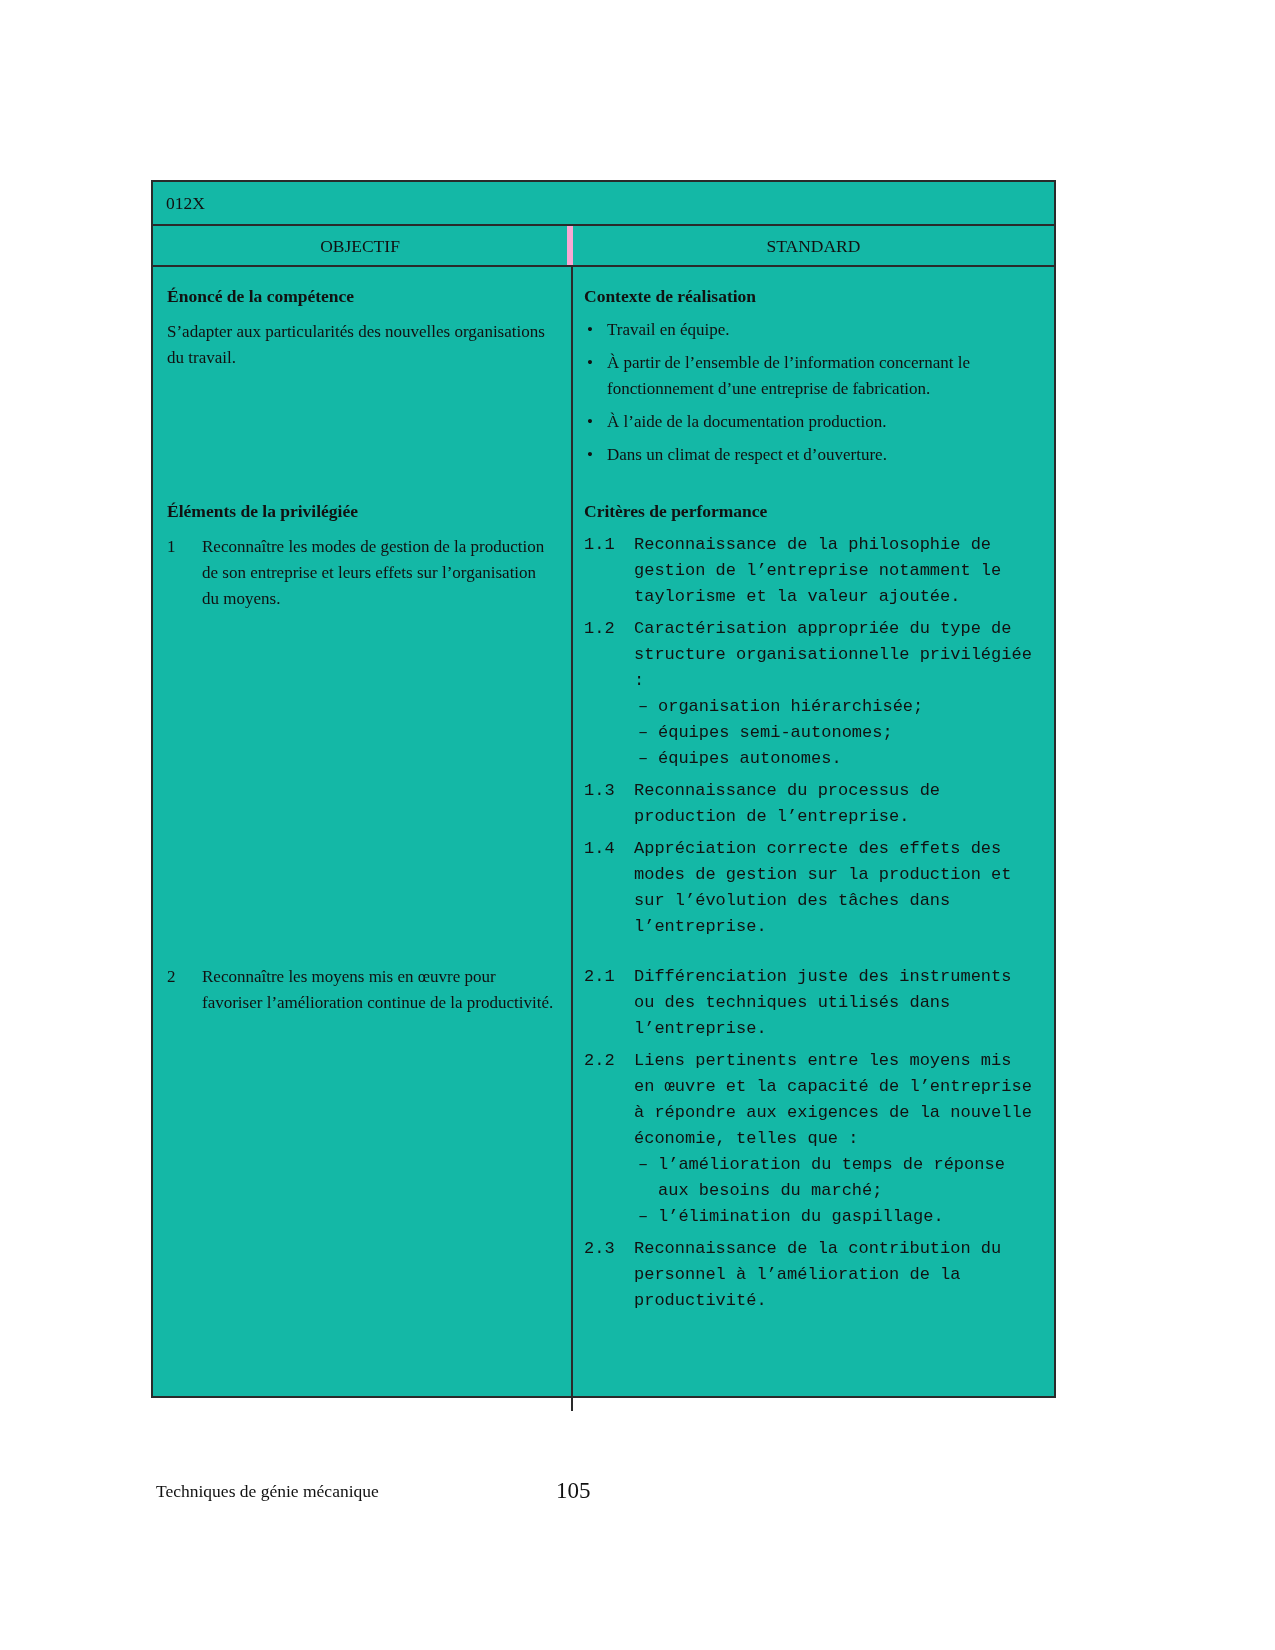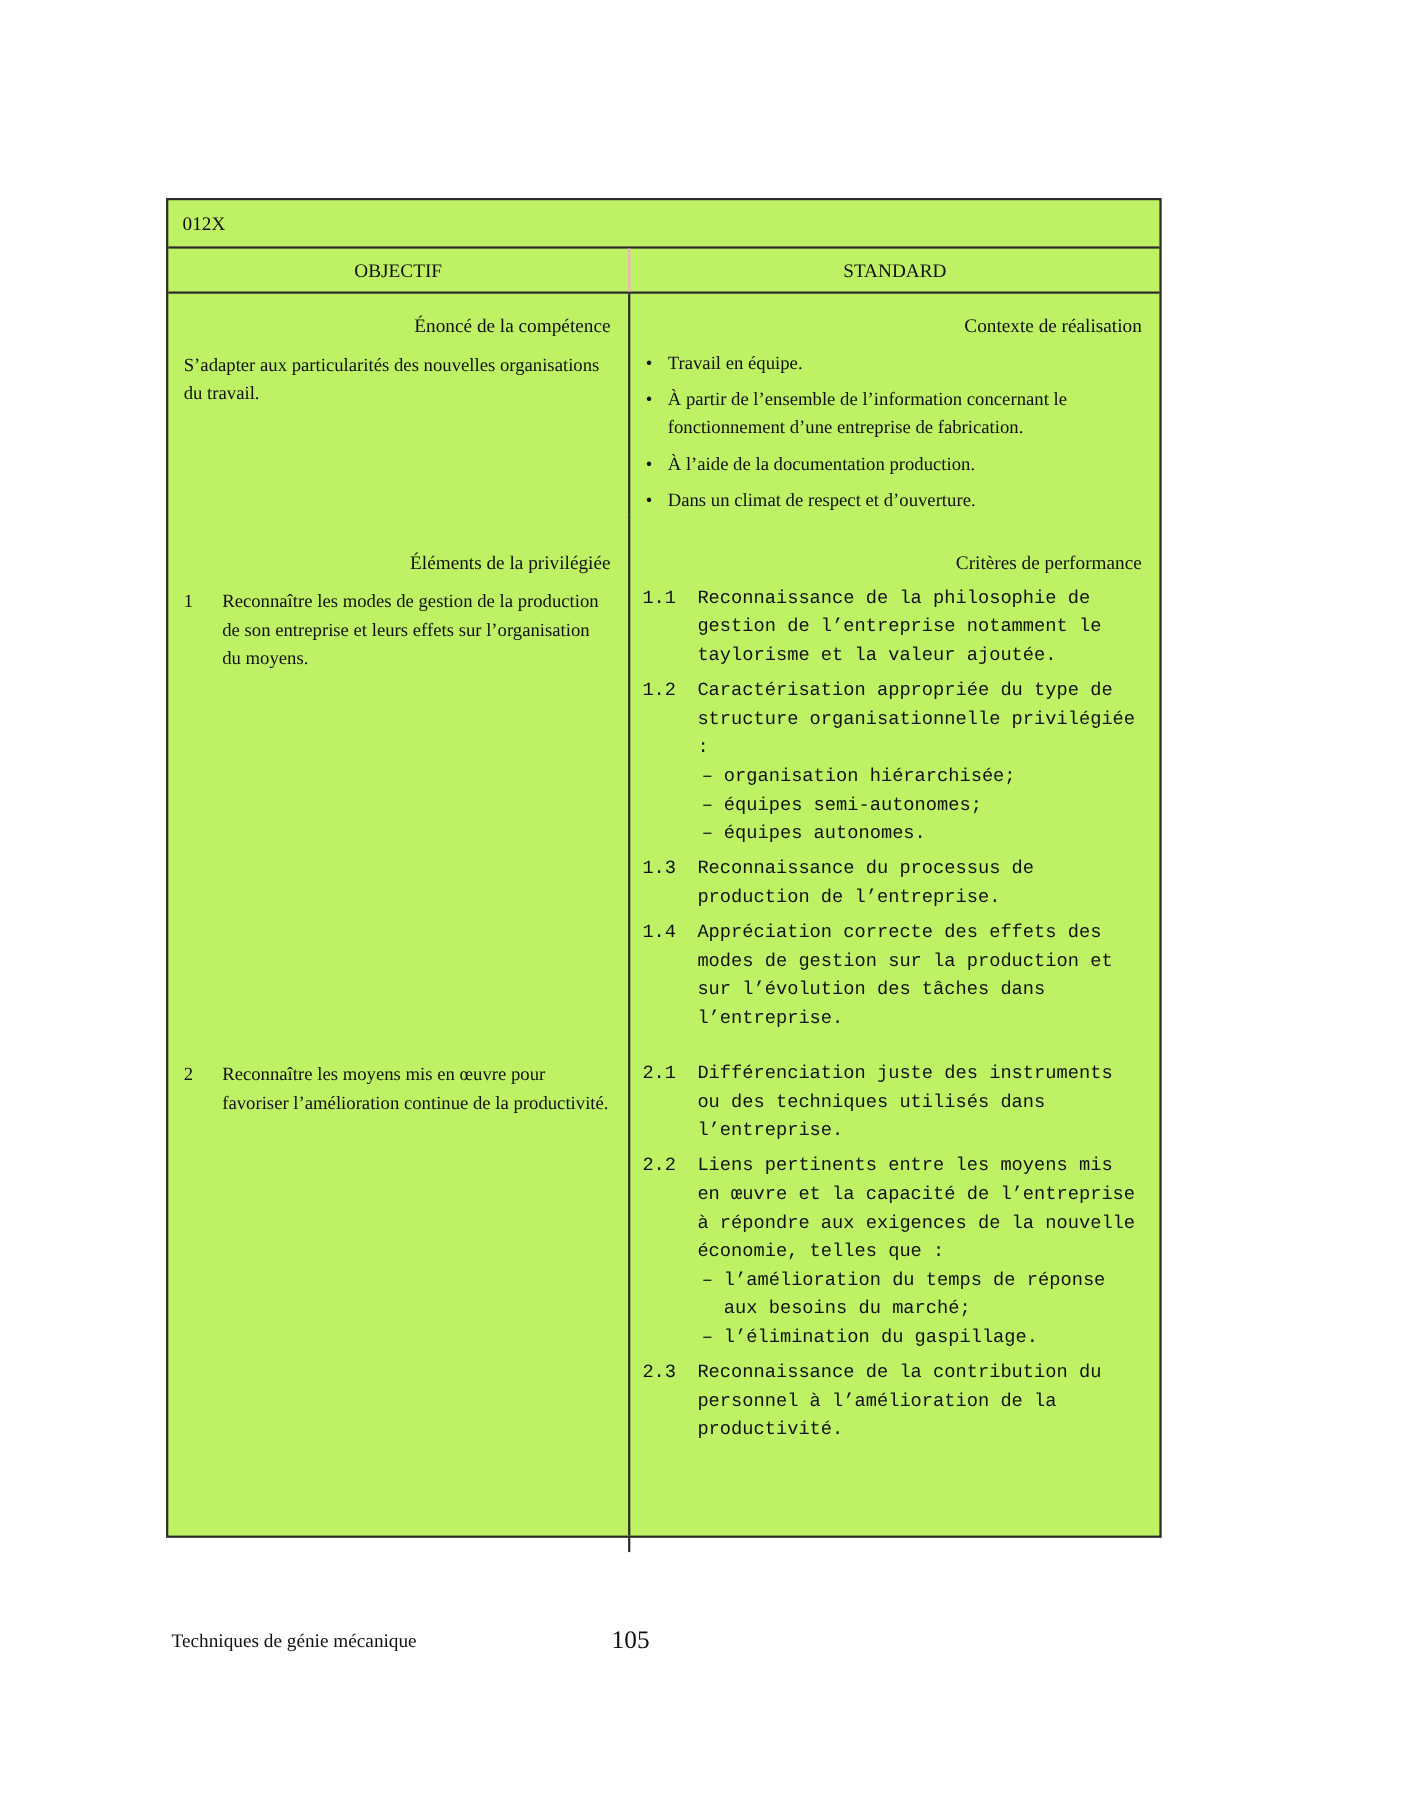--- a/index.html
+++ b/index.html
@@ -10,49 +10,49 @@
     font-family:"Liberation Serif", serif;
     color:#111111;
     font-size:17px; line-height:26px;
   }
 
   .doc-table {
     position:absolute; left:151px; top:180px;
     width:905px; height:1218px;
     border:2px solid #2a2a2a;
     display:flex; flex-direction:column;
-    background:#bef264;
+    background:#14b8a6;
   }
 
   .code-row {
     height:44px; flex:none;
     border-bottom:2px solid #2a2a2a;
     display:flex; align-items:center;
     padding:0 13px;
     font-size:17.5px;
   }
 
   .header-row { height:41px; flex:none; border-bottom:2px solid #2a2a2a; display:flex; }
   .header-cell { display:flex; align-items:center; justify-content:center; font-size:17.5px; }
-  .hc-left  { width:420px; flex:none; border-right:2px solid #f9a8d4; }
+  .hc-left  { width:420px; flex:none; border-right:6px solid #f9a8d4; }
   .hc-right { flex:1; }
 
   .body-grid {
     flex:1;
     display:grid;
     grid-template-columns:420px 1fr;
     grid-template-rows:auto auto 1fr;
   }
   .cell-left  { border-right:2px solid #2a2a2a; padding:0 16px 0 14px; }
   .cell-right { padding:0 16px 0 11px; }
   .rowA { padding-top:16px; }
   .rowB { padding-top:30px; }
   .rowC { padding-top:24px; }
 
-  .sec-title { font-weight:normal; font-size:17.5px;text-align:right; }
+  .sec-title { font-weight:bold; font-size:17.5px; }
   .para { margin-top:10px; }
 
   .element { display:flex; margin-top:10px; }
   .el-num { width:35px; flex:none; }
   .el-text { flex:1; }
 
   .bullets { margin-top:8px; }
   .bullet { position:relative; padding-left:23px; margin-top:7px; }
   .bullet::before { content:"\2022"; position:absolute; left:3px; }
 

